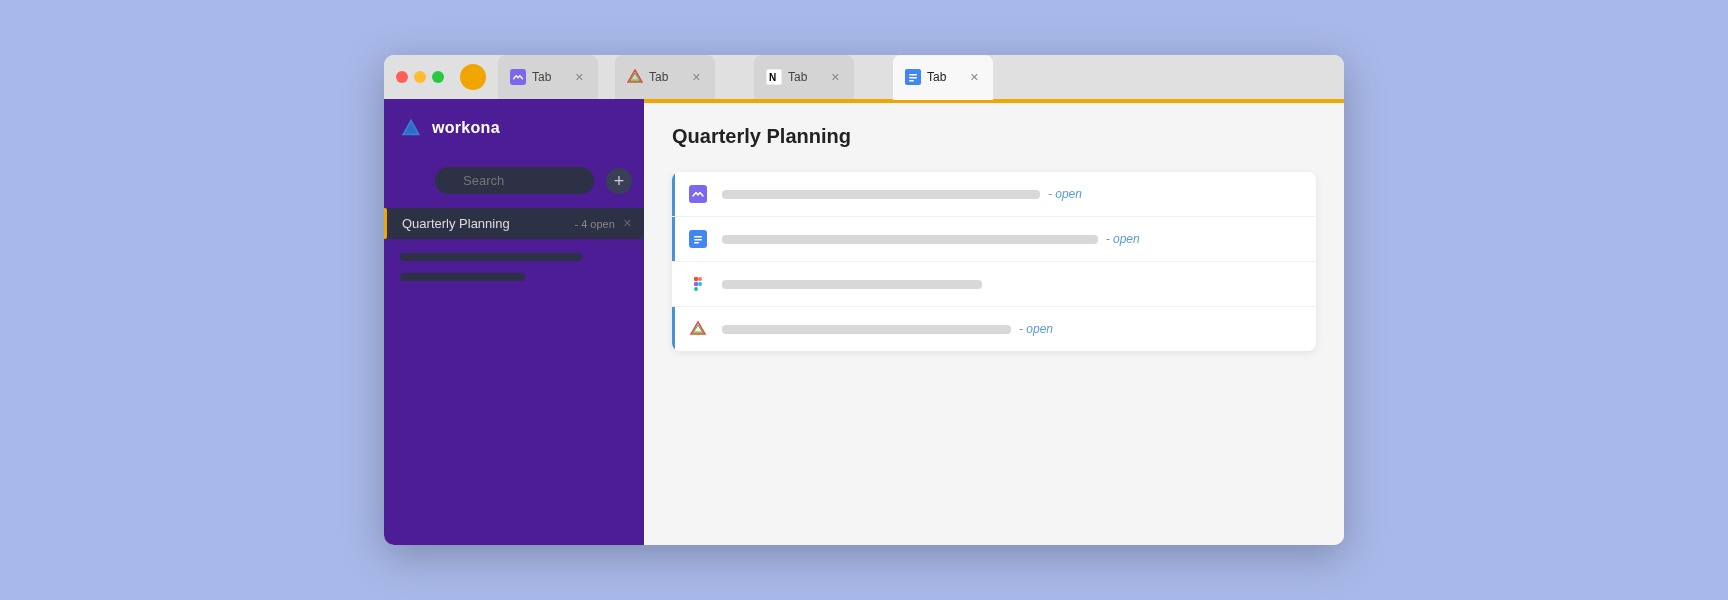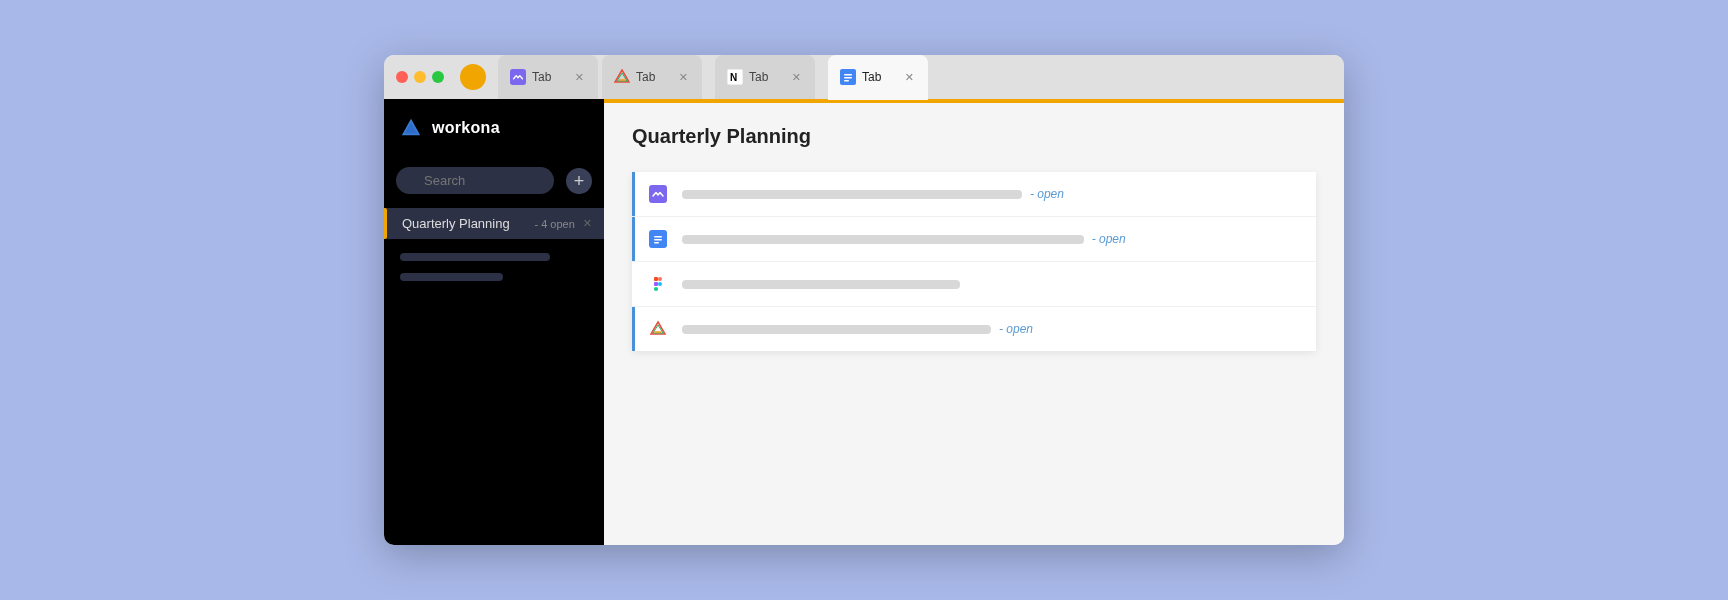--- a/index.html
+++ b/index.html
@@ -48,21 +48,21 @@
       border-radius: 50%;
     }
 
     .tl-red { background: #ff5f57; }
     .tl-yellow { background: #febc2e; }
     .tl-green { background: #28c840; }
 
     .tabs-row {
       display: flex;
       align-items: flex-start;
-      gap: 4px;
+      gap: 17px;
       flex: 1;
       height: 100%;
     }
 
     .tab {
       display: flex;
       align-items: center;
       gap: 6px;
       padding: 0 12px;
       background: #d4d4d4;
@@ -111,22 +111,22 @@
 
     
     .browser-body {
       display: flex;
       flex: 1;
       overflow: hidden;
     }
 
     
     .sidebar {
-      width: 220px;
-      background: #000000;
+      width: 260px;
+      background: #4c1d95;
       display: flex;
       flex-direction: column;
       padding: 0;
       flex-shrink: 0;
     }
 
     .sidebar-logo {
       display: flex;
       align-items: center;
       gap: 10px;
@@ -143,20 +143,21 @@
       font-weight: 600;
       color: #fff;
       letter-spacing: 0.3px;
     }
 
     .sidebar-search-row {
       display: flex;
       align-items: center;
       gap: 12px;
       padding: 14px 12px 14px;
+      margin-left: 39px;
     }
 
     .sidebar-search {
       flex: 1;
       background: #2d3145;
       border: none;
       border-radius: 16px;
       padding: 6px 12px 6px 30px;
       color: #aaa;
       font-size: 13px;
@@ -274,21 +275,21 @@
     }
 
     .tab-content-area {
       flex: 1;
       padding: 10px 28px 20px;
       overflow-y: auto;
     }
 
     .tabs-card {
       background: #fff;
-      border-radius: 0;
+      border-radius: 8px;
       box-shadow: 0 2px 8px rgba(0,0,0,0.08);
       overflow: hidden;
     }
 
     .tab-row-item {
       display: flex;
       align-items: center;
       padding: 12px 16px;
       border-bottom: 1px solid #f0f0f0;
       gap: 14px;

